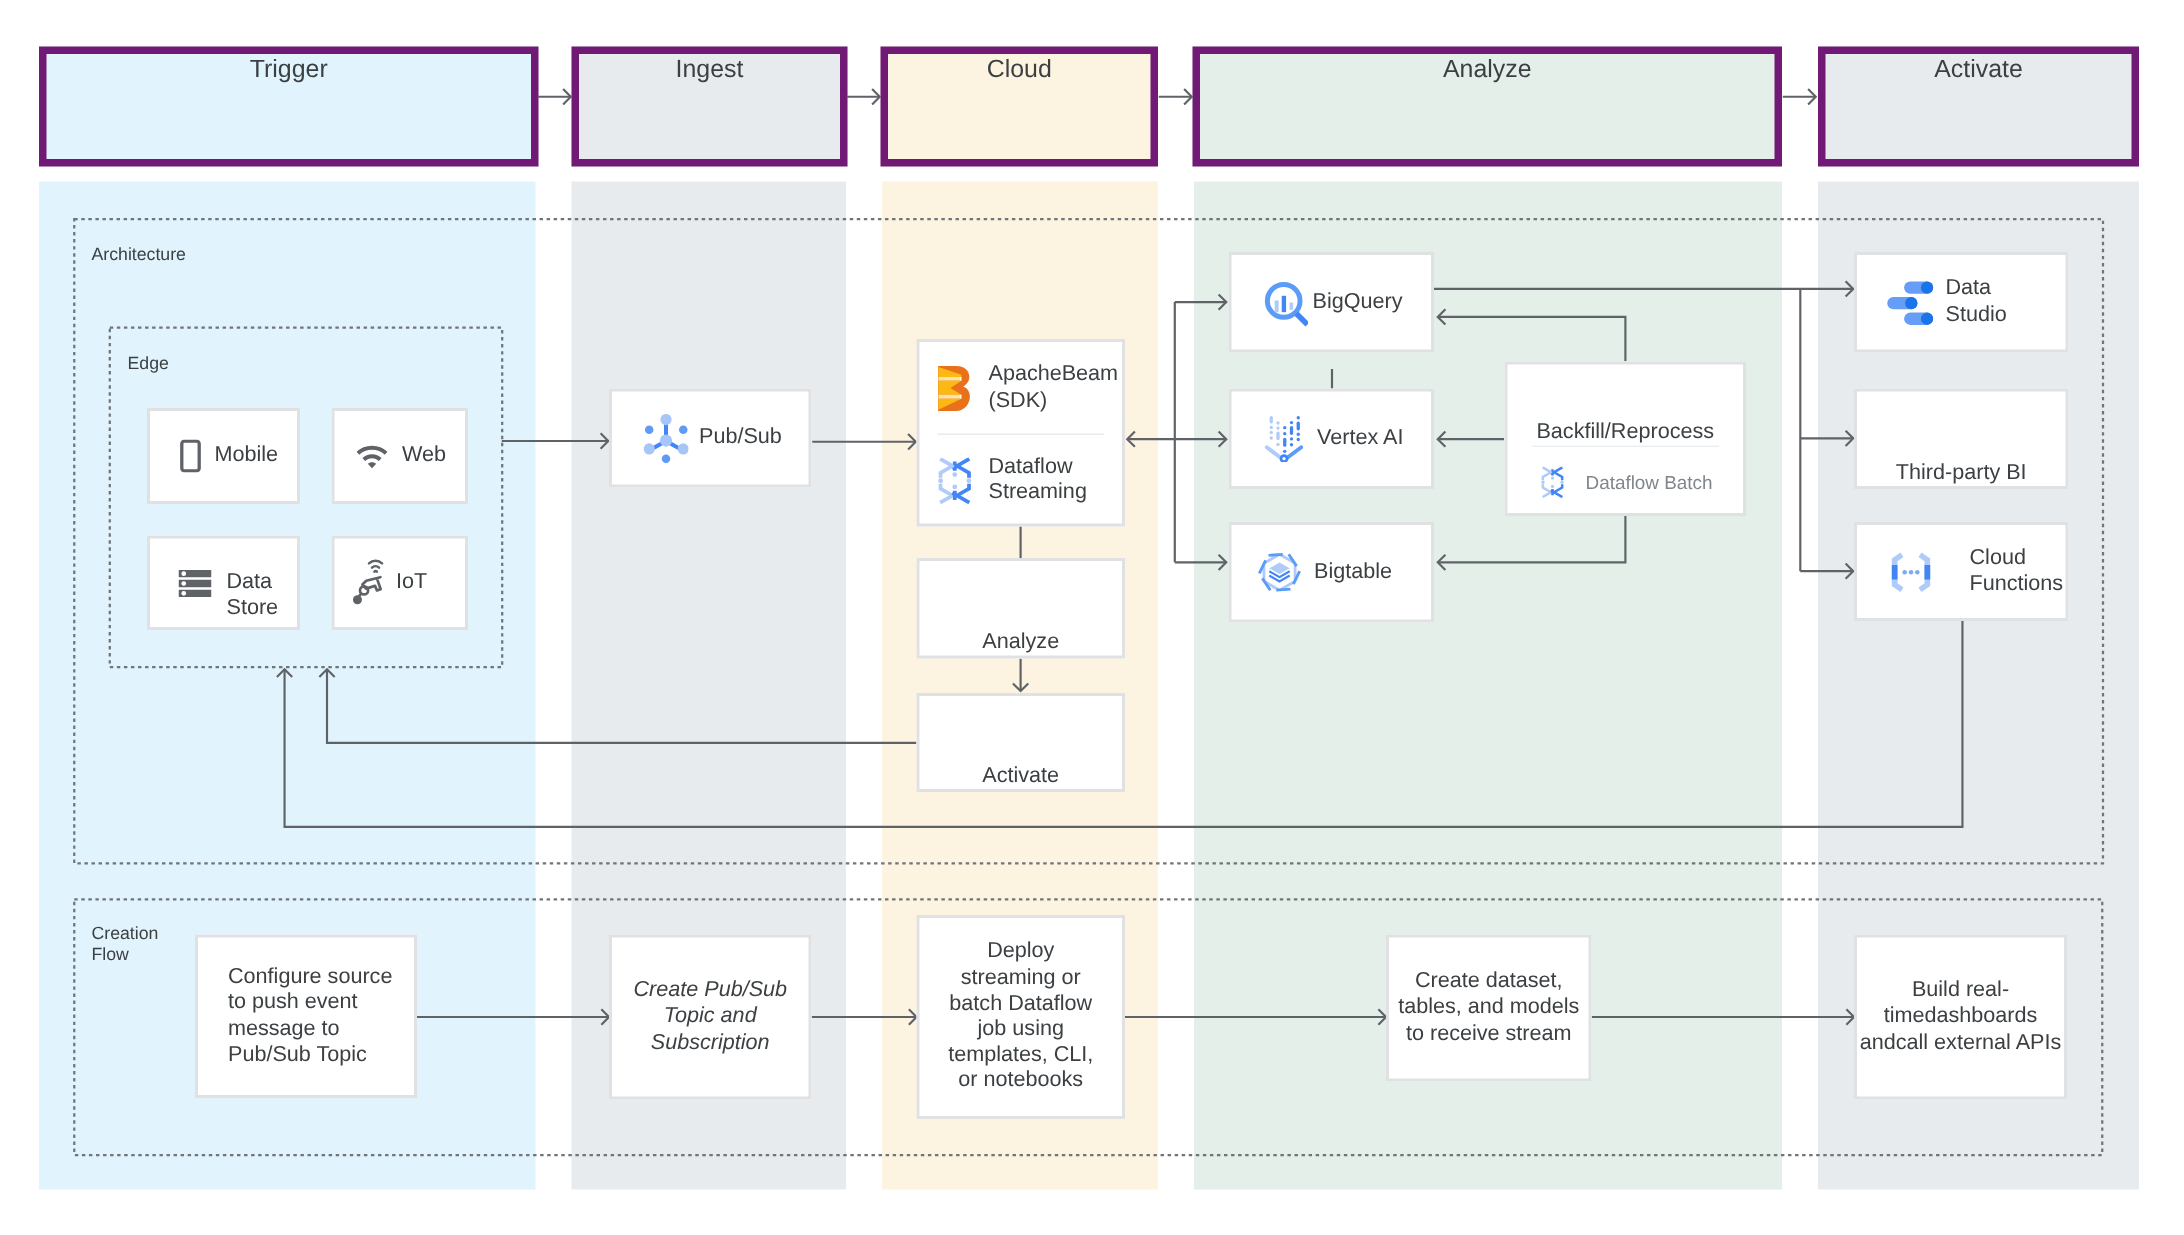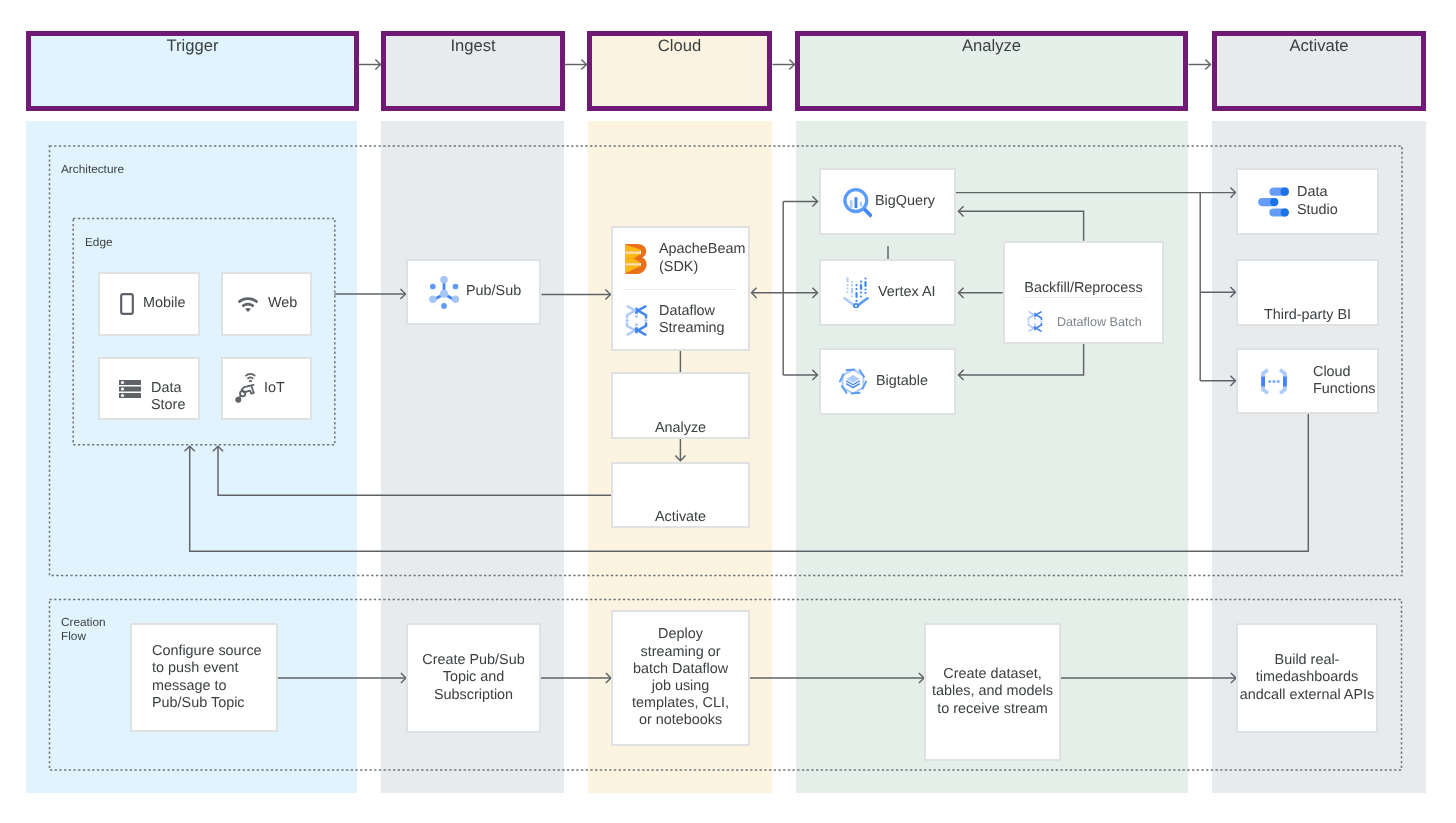--- a/index.html
+++ b/index.html
@@ -298,25 +298,25 @@
 <path d="M27.8 8.6 L27.8 18.4 L24.0 18.4 L24.0 8.6 Z" fill="#4285f4"></path>
 <circle cx="10.8" cy="13.5" r="1.5" fill="#7baaf7"></circle>
 <circle cx="15.0" cy="13.5" r="1.5" fill="#7baaf7"></circle>
 <circle cx="19.2" cy="13.5" r="1.5" fill="#7baaf7"></circle>
 </svg>
       <span class="lbl" style="margin-left:24px;width:64px;">Cloud Functions</span>
     </div>
 <div class="abs card" style="left:130px;top:623px;width:148px;height:109px;display:flex;align-items:center;justify-content:flex-start;padding-left:20px;">
       <span class="lbl" style="text-align:left;line-height:17.2px;width:112px;">Configure source to push event message to Pub/Sub Topic</span>
     </div>
-<div class="abs card" style="left:406px;top:623px;width:135px;height:110px;display:flex;align-items:center;justify-content:center;padding-left:0px;">
+<div class="abs card" style="left:406px;top:623px;width:135px;height:110px;display:flex;align-items:center;justify-content:center;padding-left:0px;font-style:italic;">
       <span class="lbl" style="text-align:center;line-height:17.2px;width:105px;">Create Pub/Sub Topic and Subscription</span>
     </div>
 <div class="abs card" style="left:611px;top:610px;width:139px;height:136px;display:flex;align-items:center;justify-content:center;padding-left:0px;">
       <span class="lbl" style="text-align:center;line-height:17.2px;width:104px;">Deploy streaming or batch Dataflow job using templates, CLI, or notebooks</span>
     </div>
-<div class="abs card" style="left:924px;top:623px;width:137px;height:138px;display:flex;align-items:center;justify-content:center;padding-left:0px;">
+<div class="abs card" style="left:924px;top:623px;width:137px;height:98px;display:flex;align-items:center;justify-content:center;padding-left:0px;">
       <span class="lbl" style="text-align:center;line-height:17.2px;width:124px;">Create dataset, tables, and models to receive stream</span>
     </div>
 <div class="abs card" style="left:1236px;top:623px;width:142px;height:110px;display:flex;align-items:center;justify-content:center;padding-left:0px;">
       <span class="lbl" style="text-align:center;line-height:17.2px;width:136px;">Build real-timedashboards andcall external APIs</span>
     </div>
 </div>
 
 </body></html>

